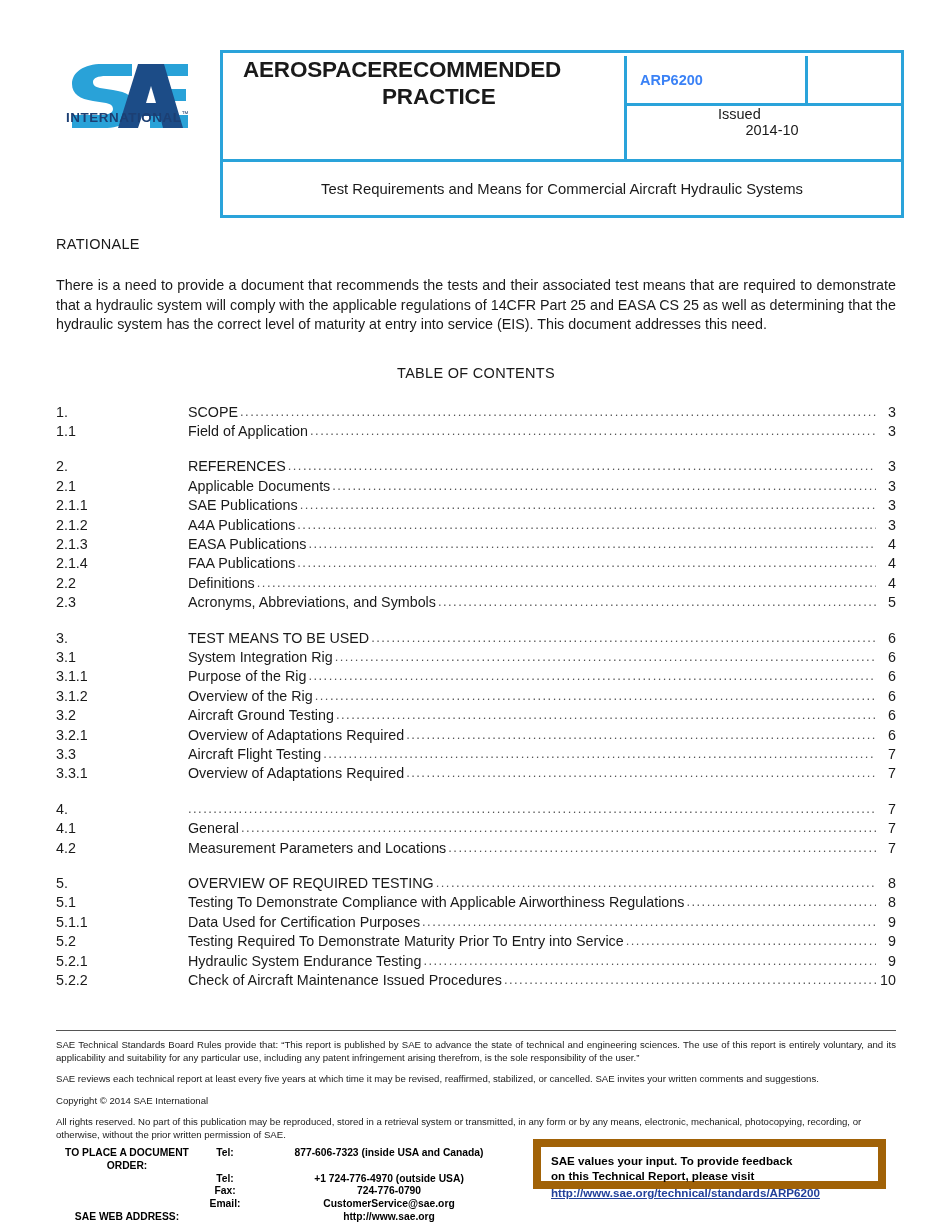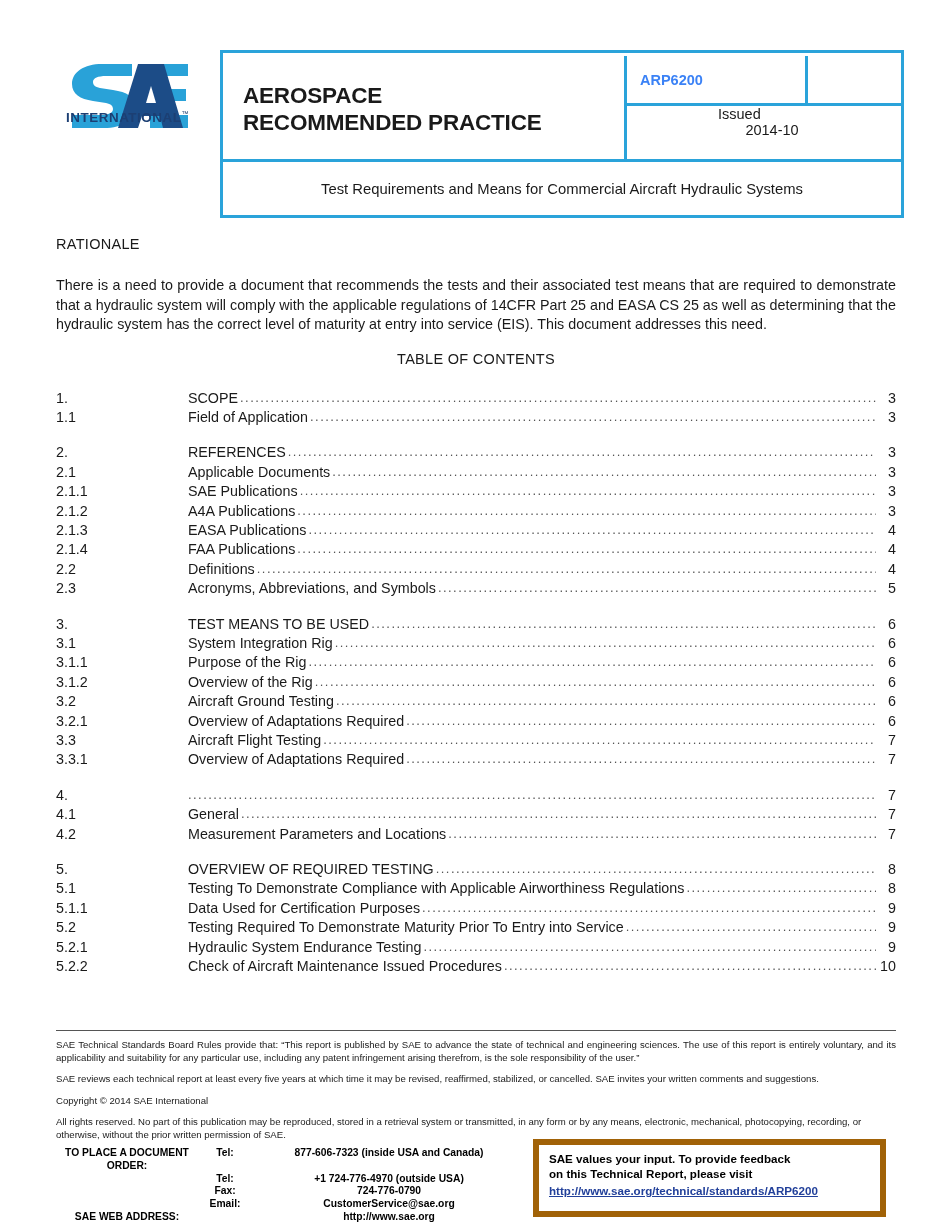--- a/index.html
+++ b/index.html
@@ -54,22 +54,21 @@
     height: 112px;
     border: 3px solid #2aa3da;
     box-sizing: border-box;
   }
   .hdr-title {
     position: absolute;
     left: 3px; top: 3px;
     width: 398px;
     height: 106px;
     display: flex;
-    flex-direction: column;
-    justify-content: center;
+    flex-direction: row;
     padding-left: 17px;
     box-sizing: border-box;
   }
   .hdr-title-line {
     font-size: 22.5px;
     font-weight: bold;
     letter-spacing: -0.2px;
     line-height: 27px;
     color: #1a1a1a;
   }
@@ -154,21 +153,21 @@
     color: #1a1a1a;
   }
   .rationale-text {
     margin-top: 24px;
     font-size: 14.3px;
     line-height: 19.5px;
     text-align: justify;
     color: #1a1a1a;
   }
   .toc-head {
-    margin-top: 16px;
+    margin-top: 30px;
     text-align: center;
     font-size: 14.5px;
     letter-spacing: 0.3px;
     color: #1a1a1a;
   }
 
   
   .toc {
     margin-top: 22px;
   }
@@ -253,22 +252,22 @@
   .order-row { display: flex; text-align: center; }
   .order-label { width: 142px; flex: 0 0 142px; }
   .order-key { width: 54px; flex: 0 0 54px; }
   .order-val { flex: 1 1 auto; }
 
   .feedback-box {
     position: absolute;
     left: 533px;
     top: 1139px;
     width: 353px;
-    height: 78px;
-    border: 6px solid #a16207;
+    height: 50px;
+    border: 8px solid #a16207;
     box-sizing: border-box;
     padding: 6px 0 0 10px;
     background: #fff;
   }
   .feedback-line {
     font-size: 11.6px;
     font-weight: bold;
     line-height: 15.2px;
     color: #000;
   }

